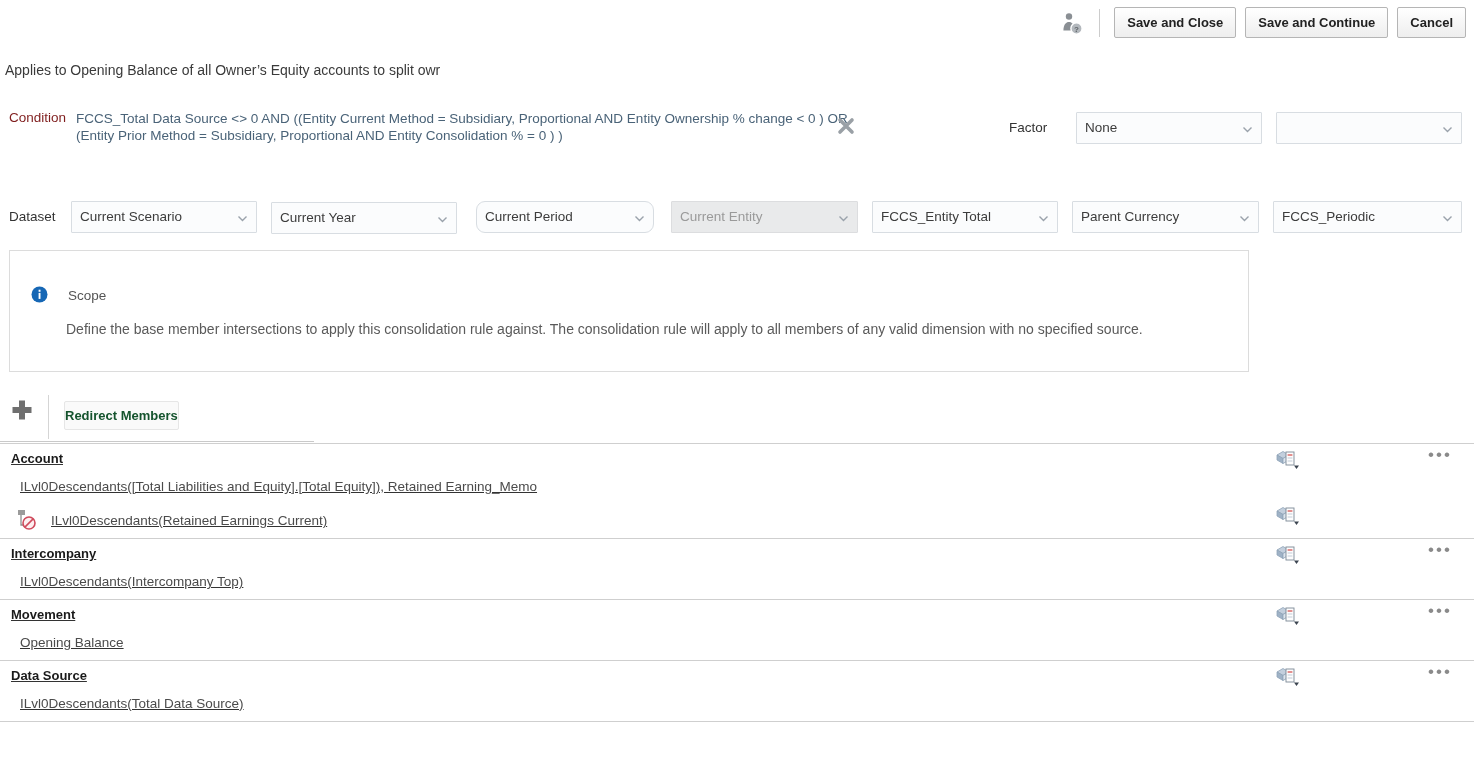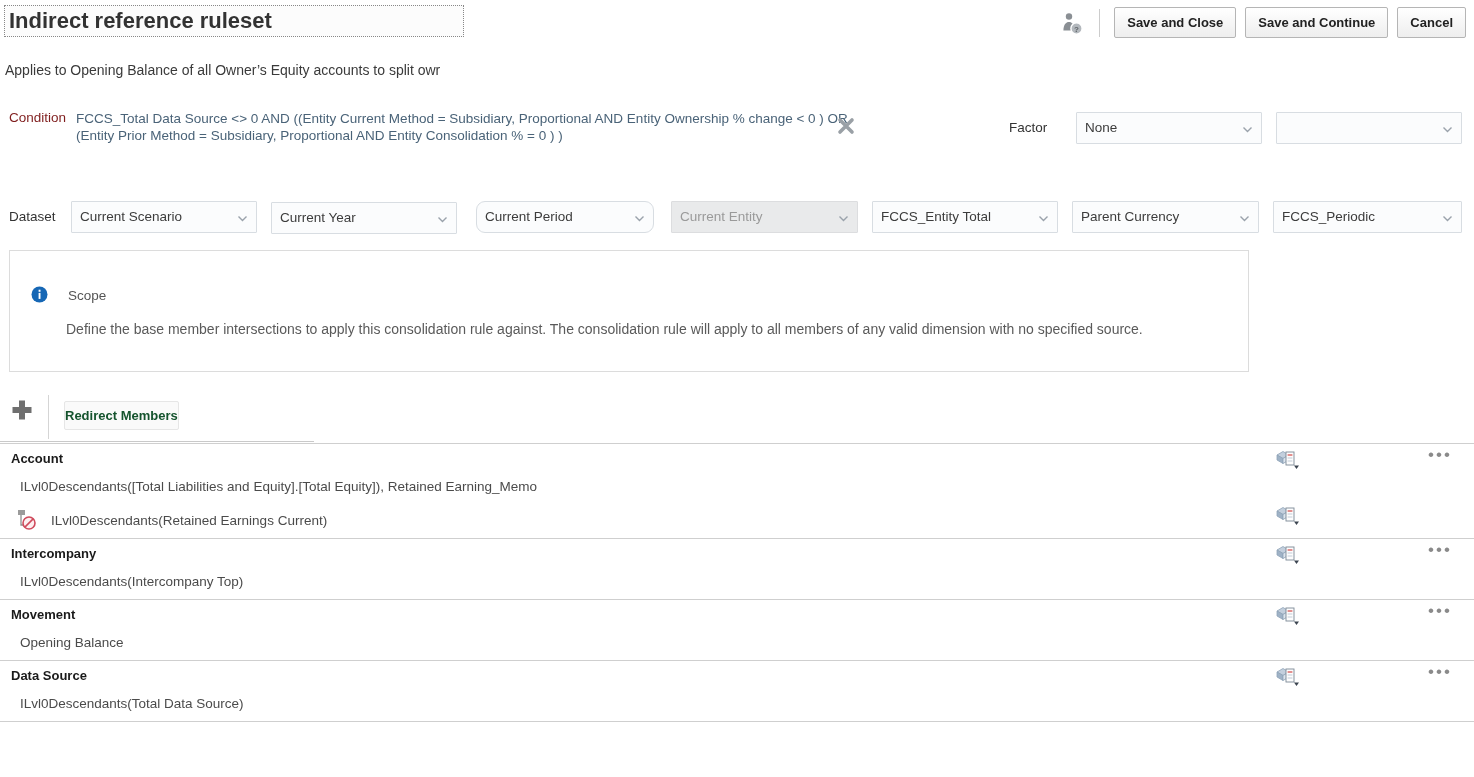--- a/index.html
+++ b/index.html
@@ -248,20 +248,21 @@
     cursor: pointer;
     white-space: nowrap;
   }
 
   
   .sections {
     position: absolute;
     left: 0;
     top: 443px;
     width: 1474px;
+    text-decoration: underline;
   }
   .sec {
     position: relative;
     border-top: 1px solid #cfcfcf;
     background: #ffffff;
   }
   .sec-head {
     font-size: 13px;
     font-weight: bold;
     color: #1a1a1a;
@@ -305,21 +306,20 @@
     text-align: center;
   }
   .sec-bottom-line {
     border-bottom: 1px solid #cfcfcf;
   }
 </style>
 </head>
 <body>
 
 <div class="header">
-  <input class="title-input" id="title-input" type="text" value="Indirect reference ruleset" style="">
 
   <div class="header-actions">
     <span class="user-help-icon">
       <svg width="26" height="26" viewBox="0 0 26 26">
         <circle cx="10" cy="6.5" r="3.2" fill="#8a8f94"></circle>
         <path d="M4.4 20.5 C4.4 14.6 7 12 10 12 C13 12 15.6 14.6 15.6 20.5 Z" fill="#8a8f94"></path>
         <circle cx="17.5" cy="18.5" r="5.6" fill="#b3b8bd" stroke="#ffffff" stroke-width="1.4"></circle>
         <text x="17.5" y="22" font-size="8" font-family="Liberation Sans, sans-serif" fill="#5d6266" text-anchor="middle" font-weight="bold">?</text>
       </svg>
     </span>

